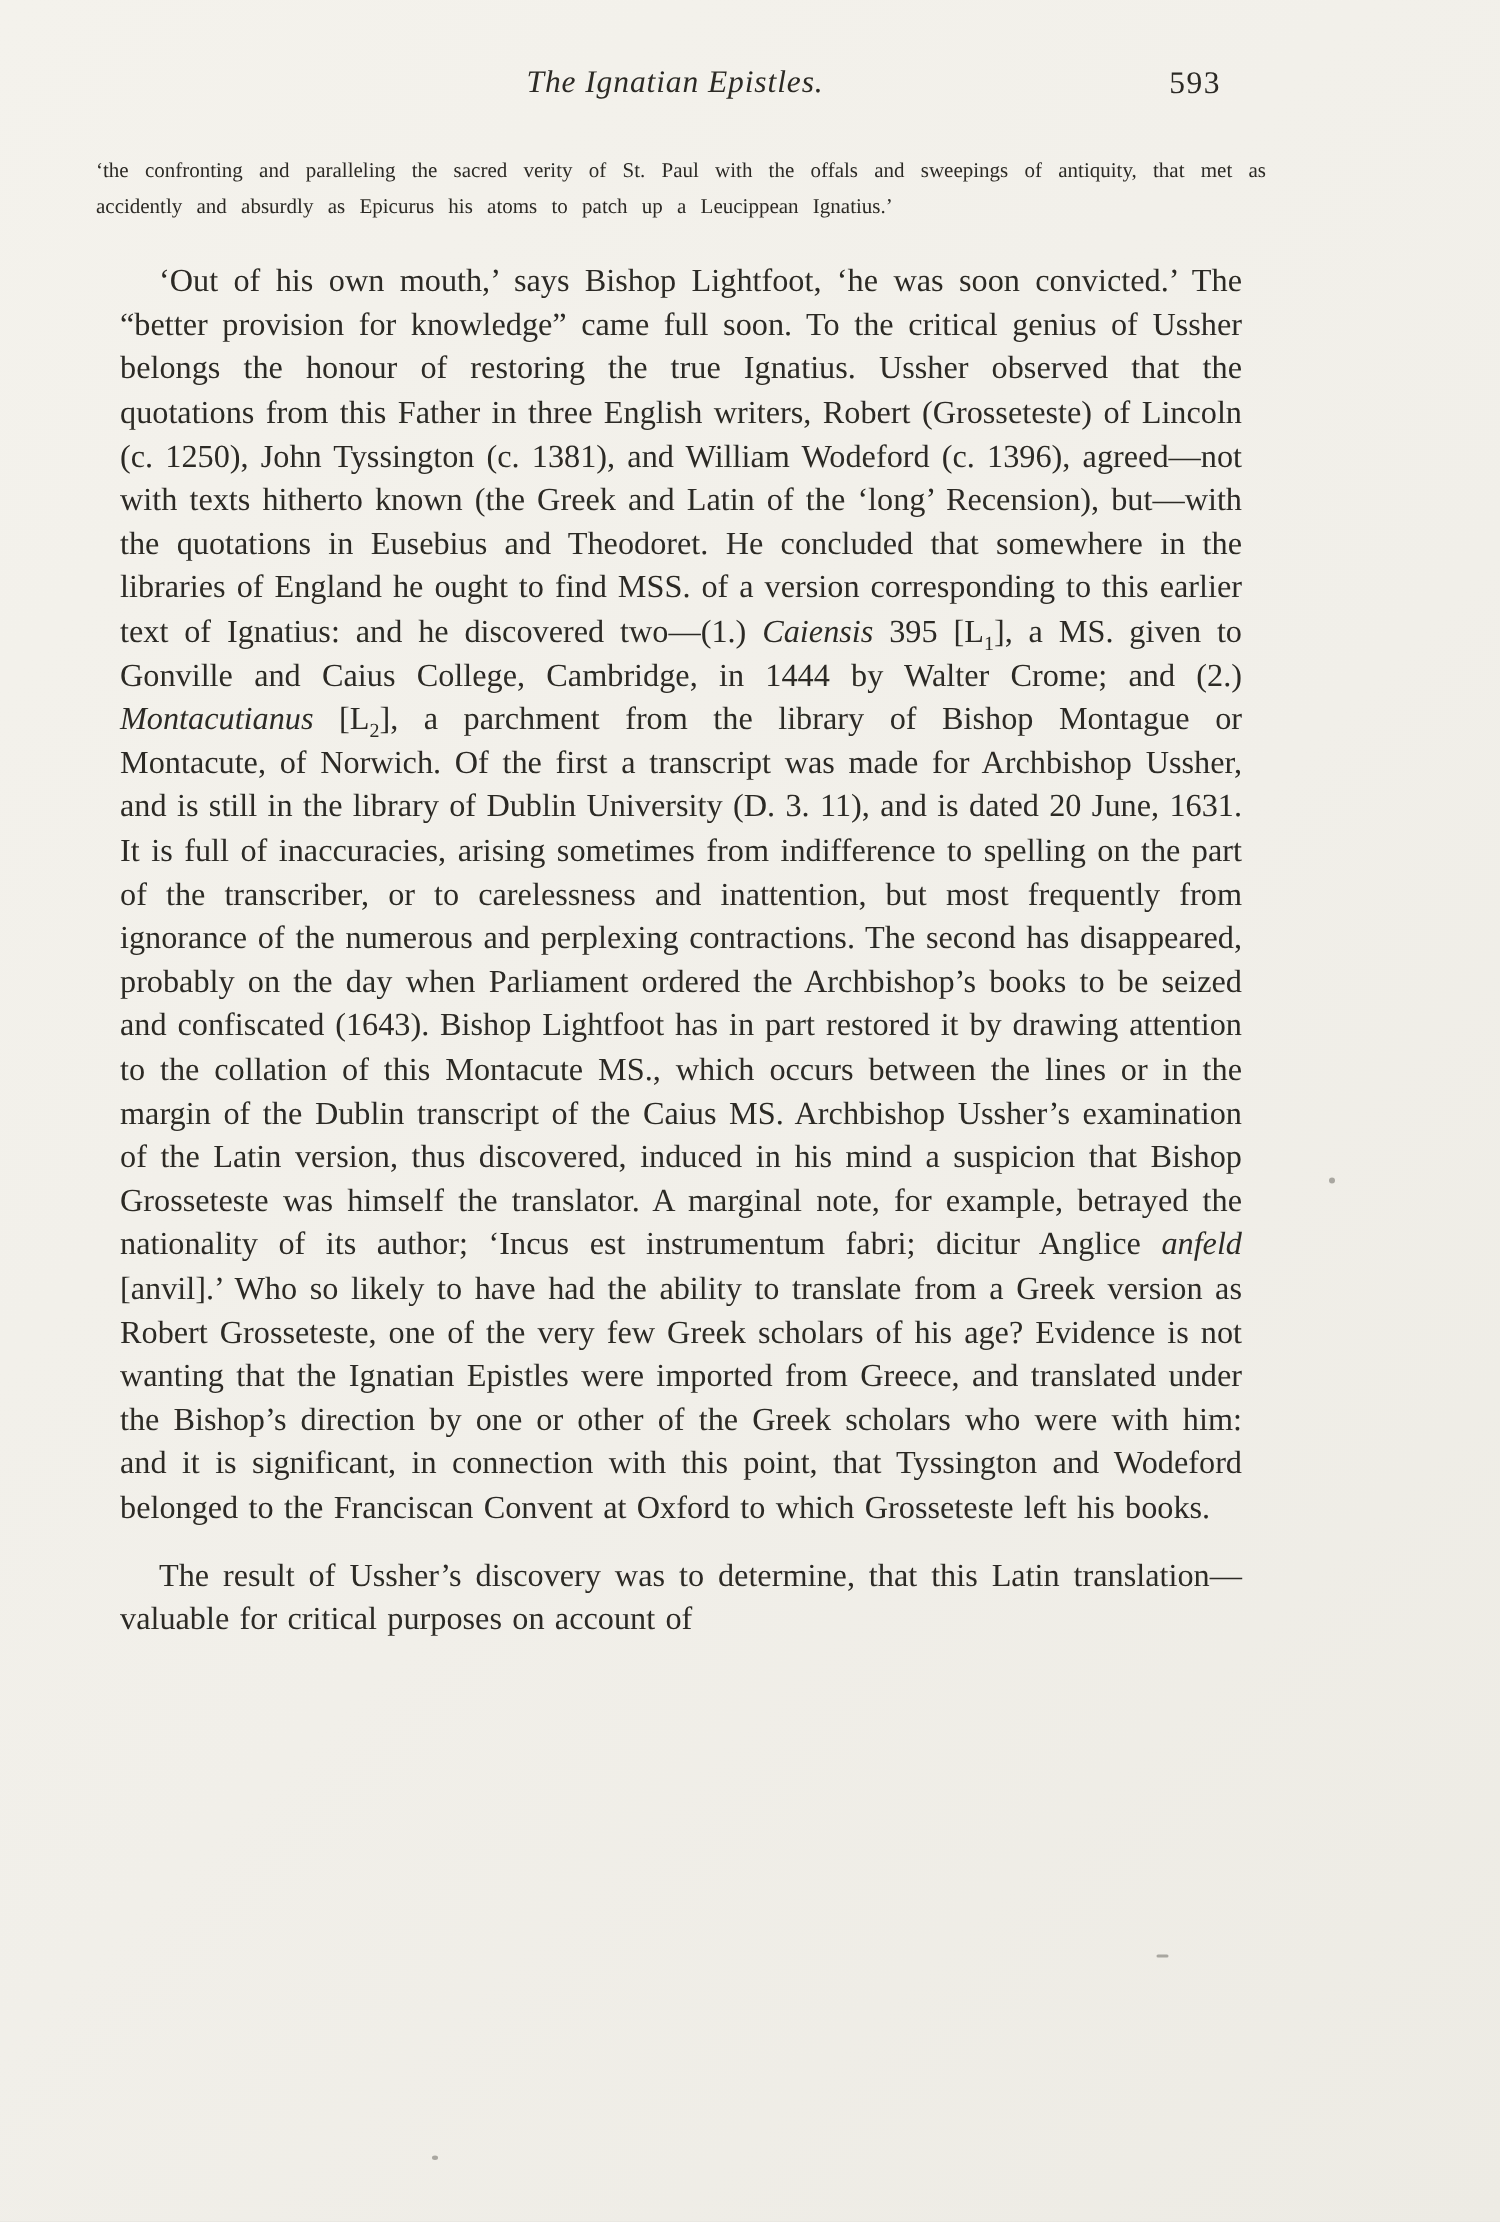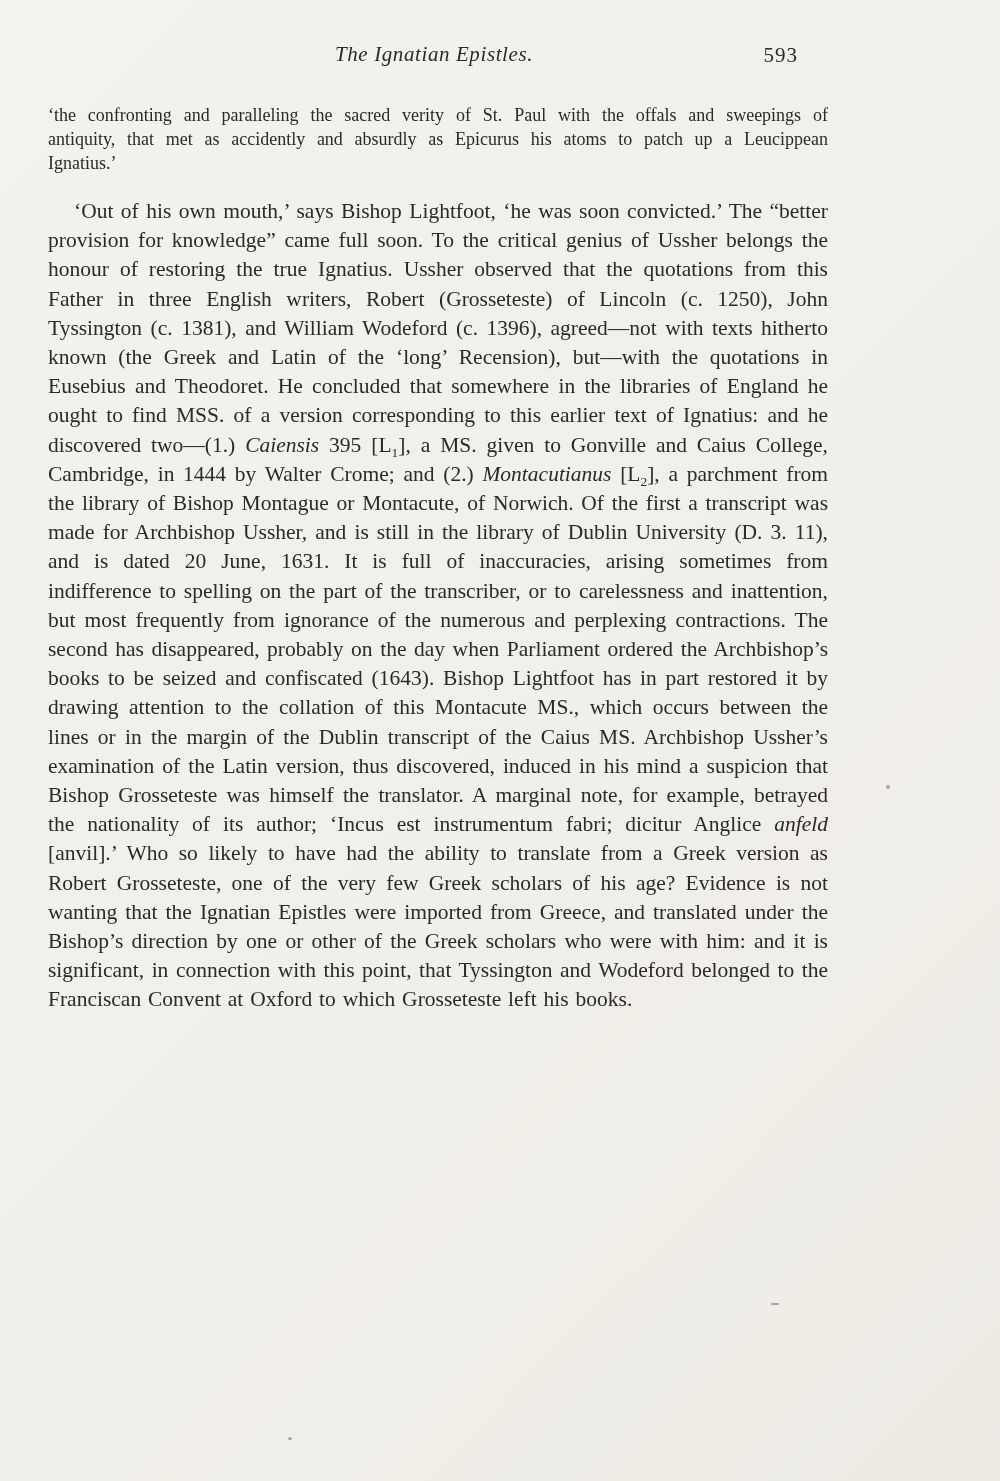--- a/index.html
+++ b/index.html
@@ -13,21 +13,21 @@
     height: 1481px;
     background: #f2f0ea;
     background: linear-gradient(135deg, #f4f2ec 0%, #f1efe9 55%, #edebe4 100%);
     color: #2c2a25;
     font-family: "Liberation Serif", "DejaVu Serif", serif;
     overflow: hidden;
     box-sizing: border-box;
   }
   .content {
     position: absolute;
-    left: 48px;
+    left: 64px;
     top: 42px;
     width: 780px;
   }
   .running-head {
     position: relative;
     height: 28px;
     font-size: 21px;
     margin-bottom: 33px;
   }
   .head-title {
@@ -38,32 +38,32 @@
     letter-spacing: 0.6px;
     white-space: nowrap;
   }
   .page-number {
     position: absolute;
     right: 30px;
     top: 1px;
     letter-spacing: 1px;
   }
   .blockquote {
-    font-size: 18px;
+    font-size: 14px;
     line-height: 24px;
     text-align: justify;
     word-spacing: 6px;
     margin-bottom: 22px;
   }
   .body-paragraph {
     font-size: 21.5px;
     line-height: 29.2px;
     text-align: justify;
     word-spacing: 1.5px;
-    margin: 0;
+    margin: 16px;
   }
   .indent {
     text-indent: 26px;
   }
   .body-paragraph i {
     font-style: italic;
   }
   .body-paragraph sub {
     font-size: 0.62em;
     line-height: 0;
@@ -86,19 +86,20 @@
 
     <header class="running-head">
       <span class="head-title">The Ignatian Epistles.</span>
       <span class="page-number">593</span>
     </header>
 
     <div class="blockquote">‘the confronting and paralleling the sacred verity of St. Paul with the offals and sweepings of antiquity, that met as accidently and absurdly as Epicurus his atoms to patch up a Leucippean Ignatius.’</div>
 
     <p class="body-paragraph indent"><span>‘Out of his own mouth,’ says Bishop Lightfoot, ‘he was soon convicted.’ The “better provision for knowledge” came full soon. To the critical genius of Ussher belongs the honour of restoring the true Ignatius. Ussher observed that the quotations from this Father in three English writers, Robert (Grosseteste) of Lincoln (c. 1250), John Tyssington (c. 1381), and William Wodeford (c. 1396), agreed—not with texts hitherto known (the Greek and Latin of the ‘long’ Recension), but—with the quotations in Eusebius and Theodoret. He concluded that somewhere in the libraries of England he ought to find MSS. of a version corresponding to this earlier text of Ignatius: and he discovered two—(1.) </span><i>Caiensis</i><span> 395 [L</span><sub>1</sub><span>], a MS. given to Gonville and Caius College, Cambridge, in 1444 by Walter Crome; and (2.) </span><i>Montacutianus</i><span> [L</span><sub>2</sub><span>], a parchment from the library of Bishop Montague or Montacute, of Norwich. Of the first a transcript was made for Archbishop Ussher, and is still in the library of Dublin University (D. 3. 11), and is dated 20 June, 1631. It is full of inaccuracies, arising sometimes from indifference to spelling on the part of the transcriber, or to carelessness and inattention, but most frequently from ignorance of the numerous and perplexing contractions. The second has disappeared, probably on the day when Parliament ordered the Archbishop’s books to be seized and confiscated (1643). Bishop Lightfoot has in part restored it by drawing attention to the collation of this Montacute MS., which occurs between the lines or in the margin of the Dublin transcript of the Caius MS. Archbishop Ussher’s examination of the Latin version, thus discovered, induced in his mind a suspicion that Bishop Grosseteste was himself the translator. A marginal note, for example, betrayed the nationality of its author; ‘Incus est instrumentum fabri; dicitur Anglice </span><i>anfeld</i><span> [anvil].’ Who so likely to have had the ability to translate from a Greek version as Robert Grosseteste, one of the very few Greek scholars of his age? Evidence is not wanting that the Ignatian Epistles were imported from Greece, and translated under the Bishop’s direction by one or other of the Greek scholars who were with him: and it is significant, in connection with this point, that Tyssington and Wodeford belonged to the Franciscan Convent at Oxford to which Grosseteste left his books.</span></p>
 
+    <p class="body-paragraph indent"><span>The result of Ussher’s discovery was to determine, that this Latin translation—valuable for critical purposes on account of</span></p>
 
   </div>
 
   <div class="speck speck-1"></div>
   <div class="speck speck-2"></div>
   <div class="speck speck-3"></div>
 </div>
 
 </body></html>

